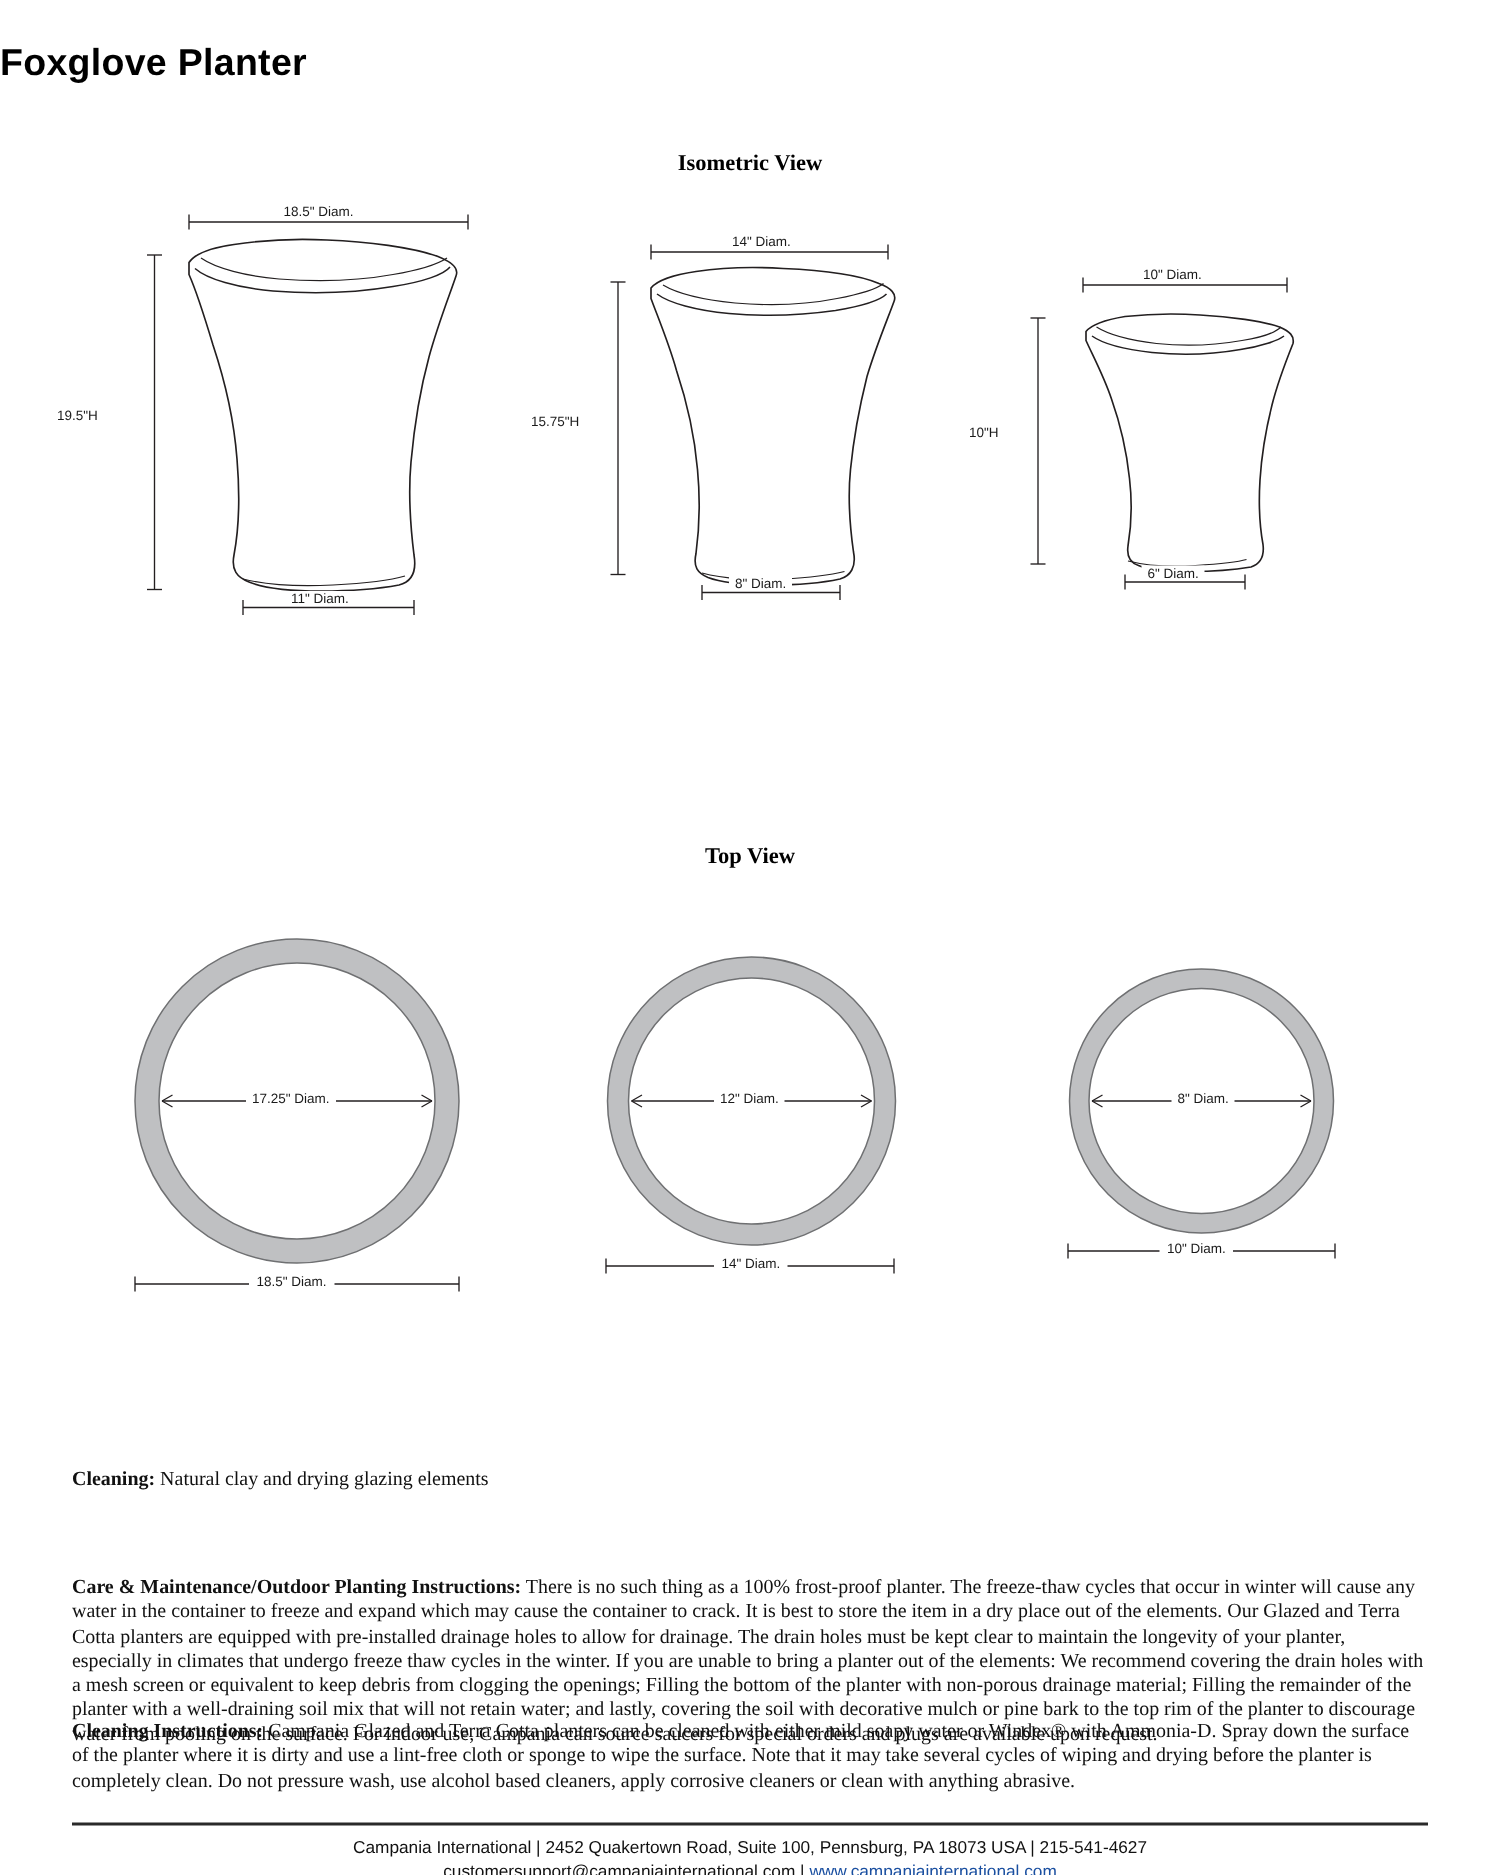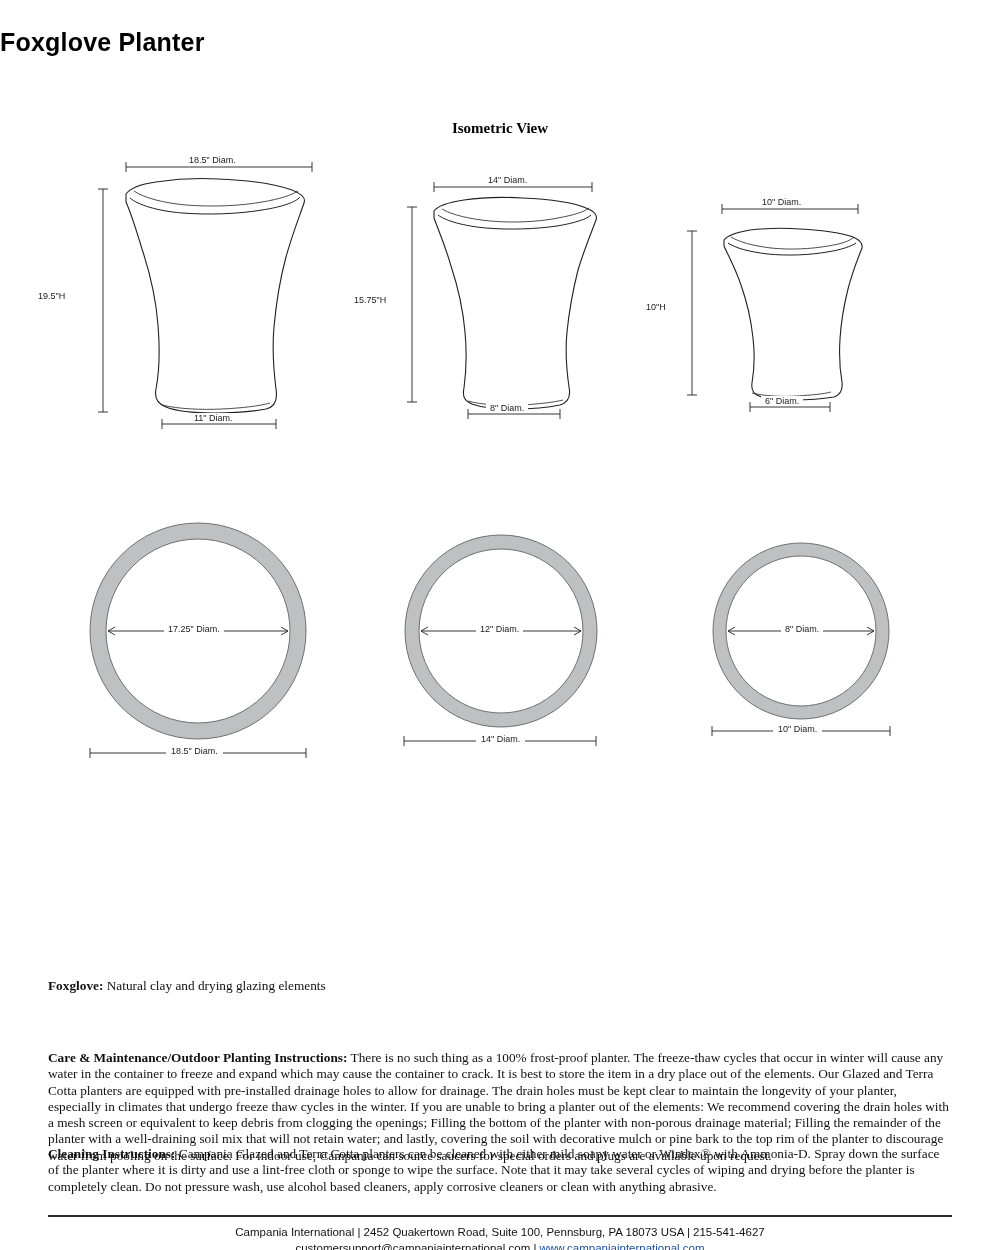--- a/index.html
+++ b/index.html
@@ -26,21 +26,21 @@
     font-size: 25px;
     letter-spacing: 0.2px;
     margin-top: 28px;
   }
   .section-label {
     text-align: center;
     font-family: "Liberation Serif", serif;
     font-weight: bold;
     font-size: 15px;
   }
-  #iso-label { margin-top: 63px; }
+  #iso-label { margin-top: 44px; }
   #top-label { margin-top: 0; }
 
   .iso-row {
     position: relative;
     height: 330px;
     margin-top: 10px;
   }
   .top-row {
     position: relative;
     height: 300px;
@@ -198,20 +198,21 @@
           <path d="M72,194 C84,197 102,198 117,197 C132,196 144,195 151,193" fill="none" stroke-width="0.8"></path>
         </g>
       </svg>
       <div class="dim-text" style="position:absolute; left:82px; top:-2px;">10" Diam.</div>
       <div class="dim-text" style="position:absolute; left:-34px; top:103px;">10"H</div>
       <div class="dim-text" style="position:absolute; left:81px; top:197px; background:#fff; padding:0 4px;">6" Diam.</div>
     </div>
 
   </div>
 
+  <div class="section-label" id="top-label" style="margin-top:105px;">Top View</div>
 
   <div class="top-row" style="margin-top:44px;">
 
     <div class="pot" style="left:82px; top:0;">
       <svg width="250" height="250" viewBox="0 0 250 250">
         <g>
           <circle cx="116" cy="110" r="108" fill="#bfc0c2" stroke="#6f7072" stroke-width="1"></circle>
           <circle cx="116" cy="110" r="92" fill="#ffffff" stroke="#6f7072" stroke-width="1"></circle>
         </g>
         <g stroke="#231f20" stroke-width="0.9" fill="none">
@@ -267,21 +268,21 @@
           <line x1="185" y1="183" x2="185" y2="193"></line>
         </g>
       </svg>
       <div class="dim-text" style="position:absolute; left:76px; top:81px; background:#fff; padding:0 4px;">8" Diam.</div>
       <div class="dim-text" style="position:absolute; left:68px; top:181px; background:#fff; padding:0 5px;">10" Diam.</div>
     </div>
 
   </div>
 
   <div class="body-text" id="materials">
-    <b>Foxglove:</b><span> Natural clay and drying glazing elements</span>
+    <b>Cleaning:</b><span> Natural clay and drying glazing elements</span>
   </div>
 
   <div class="body-text" id="care">
     <b>Care &amp; Maintenance/Outdoor Planting Instructions:</b><span> There is no such thing as a 100% frost-proof planter. The freeze-thaw cycles that occur in winter will cause any water in the container to freeze and expand which may cause the container to crack. It is best to store the item in a dry place out of the elements. Our Glazed and Terra Cotta planters are equipped with pre-installed drainage holes to allow for drainage. The drain holes must be kept clear to maintain the longevity of your planter, especially in climates that undergo freeze thaw cycles in the winter. If you are unable to bring a planter out of the elements: We recommend covering the drain holes with a mesh screen or equivalent to keep debris from clogging the openings; Filling the bottom of the planter with non-porous drainage material; Filling the remainder of the planter with a well-draining soil mix that will not retain water; and lastly, covering the soil with decorative mulch or pine bark to the top rim of the planter to discourage water from pooling on the surface. For indoor use, Campania can source saucers for special orders and plugs are available upon request.</span>
   </div>
 
   <div class="body-text" id="cleaning">
     <b>Cleaning Instructions:</b><span> Campania Glazed and Terra Cotta planters can be cleaned with either mild soapy water or Windex® with Ammonia-D. Spray down the surface of the planter where it is dirty and use a lint-free cloth or sponge to wipe the surface. Note that it may take several cycles of wiping and drying before the planter is completely clean. Do not pressure wash, use alcohol based cleaners, apply corrosive cleaners or clean with anything abrasive.</span>
   </div>
 

